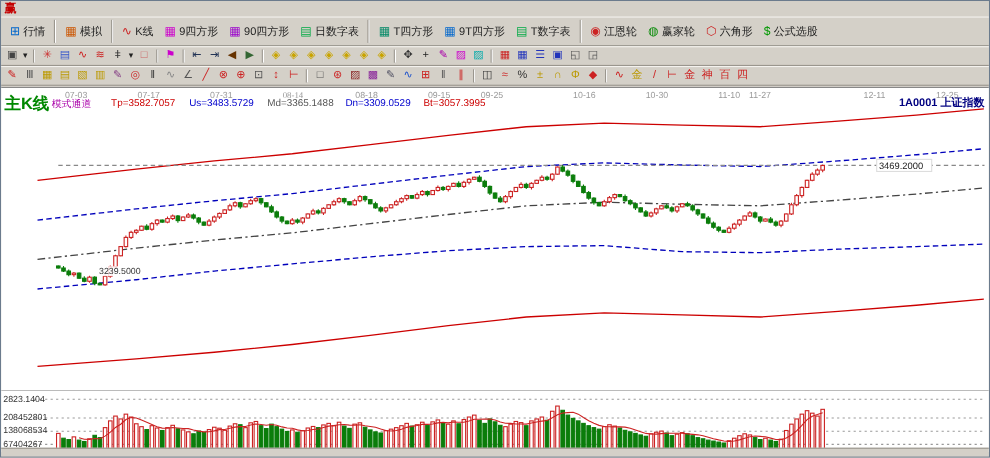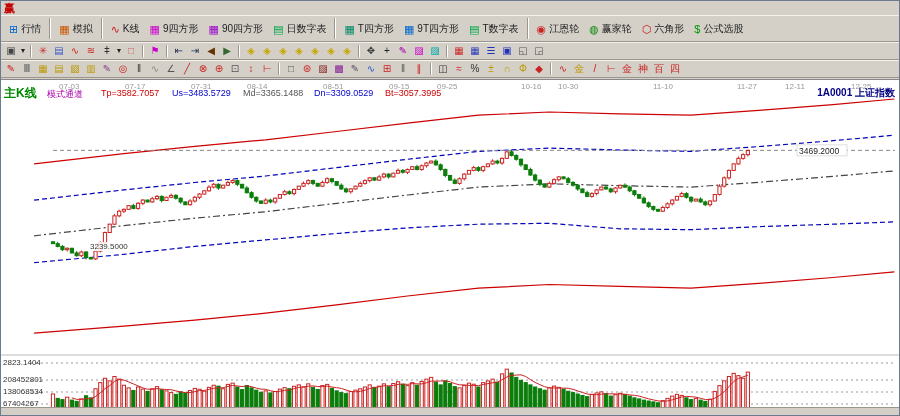--- a/index.html
+++ b/index.html
@@ -15,21 +15,21 @@
   .btn2 .bicon{font-size:11px;line-height:12px;}
   .tbsep{width:1px;align-self:stretch;margin:2px 3px;background:#9a968e;border-right:1px solid #fff;}
   .tb3,.tb4{height:18px;padding-left:2px;}
   .ticon{min-width:16px;text-align:center;font-size:10px;line-height:16px;cursor:default;}
   .dd{font-size:8px;min-width:8px;color:#222;}
   
   #chart{position:absolute;left:0;top:78px;width:898px;height:331px;background:#ffffff;border-top:1px solid #888;}
   #chartsvg{position:absolute;left:0;top:0;}
   .datelbl{position:absolute;top:2px;font-size:8px;color:#999;white-space:nowrap;}
   .hdr{position:absolute;top:8px;font-size:9px;white-space:nowrap;}
-  .pane-lbl{position:absolute;left:3px;top:5px;font-size:12px;color:#008800;font-weight:bold;}
+  .pane-lbl{position:absolute;left:3px;top:5px;font-size:15px;color:#008800;font-weight:bold;}
   .sym{position:absolute;top:6px;right:4px;font-size:10px;font-weight:bold;color:#000080;}
   .annot{position:absolute;font-size:8px;color:#333;background:rgba(255,255,255,.85);padding:0 1px;}
   #bottomstrip{position:absolute;left:0;bottom:0;width:898px;height:7px;background:#d4d0c8;border-top:1px solid #9a968e;}
 </style>
 </head>
 <body>
 
 <div id="win">
   <div class="menubar">
     <span class="appicon">赢</span>
@@ -649,28 +649,28 @@
           <rect x="735.815" y="295.625" width="3.2" height="33.375" fill="#fff" stroke="#cc2222" stroke-width="1"></rect>
           <rect x="740.542" y="298.25" width="3.2" height="30.75" fill="#fff" stroke="#cc2222" stroke-width="1"></rect>
           <rect x="745.269" y="292.125" width="3.2" height="36.875" fill="#fff" stroke="#cc2222" stroke-width="1"></rect>
         </g>
         <polyline points="70.9,317.9 75.6,319.3 80.4,319.4 85.1,318.7 89.8,318.8 94.5,316.5 99.3,312.8 104.0,308.6 108.7,305.7 113.5,301.4 118.2,299.5 122.9,300.0 127.6,301.9 132.4,303.9 137.1,305.9 141.8,307.9 146.5,309.2 151.3,309.3 156.0,308.6 160.7,309.1 165.4,309.5 170.2,309.7 174.9,310.9 179.6,311.9 184.4,312.6 189.1,312.5 193.8,311.7 198.5,310.6 203.3,310.5 208.0,309.3 212.7,308.3 217.4,307.8 222.2,307.7 226.9,306.4 231.6,305.5 236.4,305.9 241.1,306.6 245.8,305.9 250.5,306.6 255.3,308.1 260.0,309.1 264.7,309.3 269.4,310.8 274.2,311.6 278.9,311.3 283.6,310.4 288.4,310.0 293.1,308.7 297.8,307.4 302.5,306.9 307.3,306.2 312.0,305.9 316.7,306.5 321.4,306.6 326.2,306.1 330.9,307.0 335.6,307.7 340.3,308.4 345.1,310.0 349.8,311.4 354.5,311.8 359.3,311.3 364.0,310.2 368.7,308.5 373.4,307.6 378.2,306.8 382.9,305.8 387.6,305.8 392.3,305.5 397.1,304.4 401.8,304.0 406.5,304.4 411.3,303.6 416.0,303.9 420.7,303.9 425.4,302.8 430.2,301.2 434.9,301.1 439.6,301.0 444.3,300.9 449.1,301.8 453.8,303.6 458.5,304.8 463.2,304.9 468.0,305.4 472.7,305.5 477.4,305.6 482.2,304.5 486.9,303.6 491.6,302.8 496.3,302.3 501.1,299.7 505.8,297.0 510.5,295.4 515.2,295.1 520.0,294.8 524.7,296.5 529.4,299.6 534.2,302.4 538.9,304.7 543.6,306.7 548.3,307.7 553.1,308.0 557.8,308.1 562.5,308.1 567.2,308.3 572.0,309.3 576.7,310.9 581.4,312.5 586.2,314.0 590.9,314.6 595.6,314.7 600.3,314.2 605.1,313.9 609.8,313.8 614.5,313.9 619.2,313.9 624.0,314.4 628.7,314.9 633.4,315.3 638.1,316.1 642.9,317.5 647.6,318.8 652.3,319.9 657.1,320.9 661.8,321.3 666.5,320.9 671.2,319.9 676.0,318.4 680.7,317.0 685.4,316.4 690.1,316.7 694.9,317.1 699.6,318.3 704.3,319.5 709.1,319.7 713.8,318.1 718.5,315.5 723.2,311.7 728.0,306.7 732.7,301.5 737.4,298.4 742.1,296.9 746.9,295.2" fill="none" stroke="#cc2222" stroke-width="1"></polyline>
       </svg>
     <div id="date-labels">
         <div class="datelbl" style="left: 58px;">07-03</div>
         <div class="datelbl" style="left: 124px;">07-17</div>
         <div class="datelbl" style="left: 190px;">07-31</div>
-        <div class="datelbl" style="left: 246px;">08-14</div>
-        <div class="datelbl" style="left: 322px;">08-51</div>
+        <div class="datelbl" style="left: 256px; font-family: Liberation Serif, serif;">08-14</div>
+        <div class="datelbl" style="left: 322px;">08-18</div>
         <div class="datelbl" style="left: 388px;">09-15</div>
         <div class="datelbl" style="left: 436px;">09-25</div>
         <div class="datelbl" style="left: 520px;">10-16</div>
-        <div class="datelbl" style="left: 557px;">10-30</div>
+        <div class="datelbl" style="left: 586px;">10-30</div>
         <div class="datelbl" style="left: 652px;">11-10</div>
-        <div class="datelbl" style="left: 736px;">11-27</div>
+        <div class="datelbl" style="left: 680px;">11-27</div>
         <div class="datelbl" style="left: 784px;">12-11</div>
         <div class="datelbl" style="left: 850px;">12-25</div>
       </div>
     <span class="pane-lbl">主K线</span>
     <span class="hdr" style="left:46px;color:#aa00aa;">模式通道</span>
     <span id="indicator-values"><span class="hdr" style="left: 100px; color: rgb(204, 0, 0);">Tp=3582.7057</span><span class="hdr" style="left: 171px; color: rgb(0, 0, 204);">Us=3483.5729</span><span class="hdr" style="left: 242px; color: rgb(85, 85, 85);">Md=3365.1488</span><span class="hdr" style="left: 313px; color: rgb(0, 0, 204);">Dn=3309.0529</span><span class="hdr" style="left: 384px; color: rgb(204, 0, 0);">Bt=3057.3995</span></span>
     <span class="sym">
       <span>1A0001</span>
       <span>上证指数</span>
     </span>

